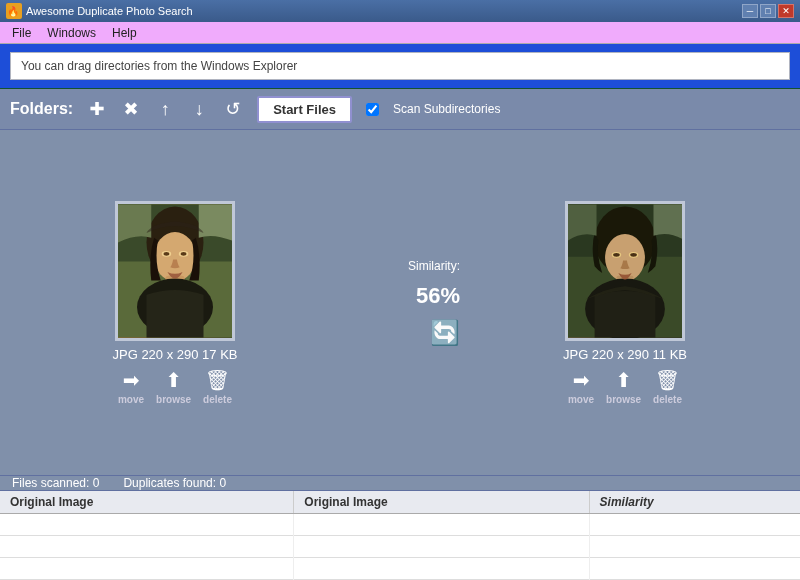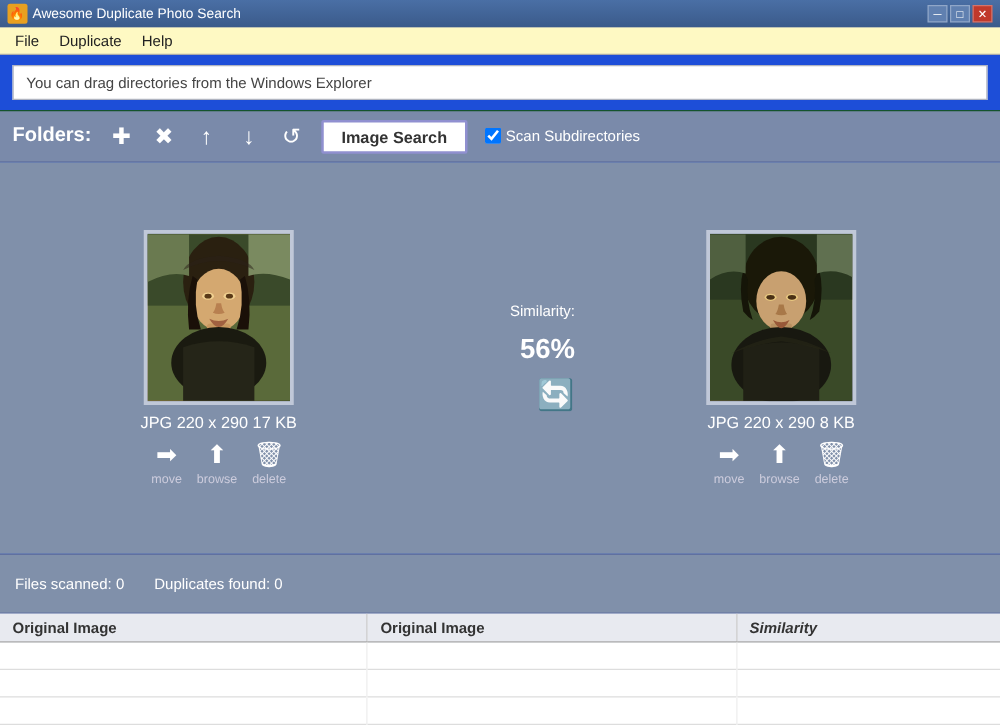--- a/index.html
+++ b/index.html
@@ -38,21 +38,21 @@
       background: #6080b0;
       color: white;
       font-size: 9px;
       display: flex; align-items: center; justify-content: center;
       cursor: pointer;
     }
     .title-btn.close-btn { background: #c0392b; }
 
     
     .menu-bar {
-      background: #fef9c3;
+      background: #f0abfc;
       border-bottom: 1px solid #aaa;
       height: 22px;
       display: flex;
       align-items: center;
       padding: 0 4px;
     }
     .menu-item {
       padding: 2px 8px;
       font-size: 12px;
       color: #222;
@@ -109,23 +109,23 @@
       color: #333;
       font-size: 13px;
       font-weight: bold;
       padding: 4px 14px;
       cursor: pointer;
       border-radius: 2px;
       margin-left: 4px;
     }
     .scan-subdirs {
       display: flex;
-      align-items: flex-start;
-      color: white;
-      gap: 4px;
+      align-items: flex-end;
+      color: white;
+      gap: 14px;
       margin-left: 8px;
       font-size: 12px;
     }
     .scan-subdirs input[type=checkbox] { cursor: pointer; }
 
     
     .comparison-area {
       background: #8090aa;
       flex: 1;
       display: flex;
@@ -165,41 +165,42 @@
       display: flex;
       flex-direction: column;
       align-items: center;
       gap: 2px;
       color: white;
       cursor: pointer;
     }
     .action-icon-group .icon-lbl {
       font-size: 10px;
       color: #ccd;
+      font-weight: bold;
     }
     .action-icon { font-size: 20px; color: white; }
 
     .center-panel {
       width: 120px;
       display: flex;
       flex-direction: column;
       align-items: flex-end;
       justify-content: center;
       gap: 10px;
     }
     .similarity-label { color: white; font-size: 12px; }
     .similarity-value { color: white; font-size: 22px; font-weight: bold; }
     .swap-icon { font-size: 24px; color: white; cursor: pointer; }
 
     
     .status-bar {
       background: #8090aa;
       border-top: 1px solid #6070a0;
       border-bottom: 1px solid #6070a0;
-      padding: 16px 12px;
+      padding: 0 12px;
       display: flex;
       gap: 24px;
       color: white;
       font-size: 12px;
     }
 
     
     .results-table {
       background: white;
       flex-shrink: 0;
@@ -242,38 +243,38 @@
   <span class="title-bar-text">Awesome Duplicate Photo Search</span>
   <div class="title-bar-controls">
     <div class="title-btn">─</div>
     <div class="title-btn">□</div>
     <div class="title-btn close-btn">✕</div>
   </div>
 </div>
 
 <div class="menu-bar">
   <span class="menu-item">File</span>
-  <span class="menu-item">Duplicate</span>
+  <span class="menu-item">Windows</span>
   <span class="menu-item">Help</span>
 </div>
 
 <div class="window-body">
 
   <div class="drag-hint">
     <span>You can drag directories from the Windows Explorer</span>
   </div>
 
   <div class="folders-bar">
     <span class="folders-label">Folders:</span>
     <button class="toolbar-btn" title="Add folder">✚</button>
     <button class="toolbar-btn" title="Remove folder">✖</button>
     <button class="toolbar-btn" title="Move up">↑</button>
     <button class="toolbar-btn" title="Move down">↓</button>
     <button class="toolbar-btn" title="Refresh">↺</button>
-    <button class="start-search-btn">Image Search</button>
+    <button class="start-search-btn">Start Files</button>
     <label class="scan-subdirs">
       <input type="checkbox" checked="" style="">
       <span>Scan Subdirectories</span>
     </label>
   </div>
 
   <div class="comparison-area">
 
     <div class="image-panel">
       <div class="image-frame mona-1">
@@ -361,21 +362,21 @@
           <path d="M58 59 Q57 65 55 67 Q60 69 65 67 Q63 65 62 59" fill="#a87848"></path>
 
           <path d="M53 72 Q60 76 67 72 Q63 79 60 79 Q57 79 53 72Z" fill="#985838"></path>
 
           <path d="M18 100 Q40 88 60 86 Q80 88 102 100 Q80 92 60 90 Q40 92 18 100Z" fill="#282818" opacity="0.6"></path>
 
           <path d="M0 38 Q15 28 30 33 L30 0 L0 0Z" fill="#506040"></path>
           <path d="M90 33 Q105 28 120 36 L120 0 L90 0Z" fill="#607050"></path>
         </svg>
       </div>
-      <div class="image-info">JPG  220 x 290  8 KB</div>
+      <div class="image-info">JPG  220 x 290  11 KB</div>
       <div class="image-actions">
         <div class="action-icon-group">
           <span class="action-icon">➡</span>
           <span class="icon-lbl">move</span>
         </div>
         <div class="action-icon-group">
           <span class="action-icon">⬆</span>
           <span class="icon-lbl">browse</span>
         </div>
         <div class="action-icon-group">

